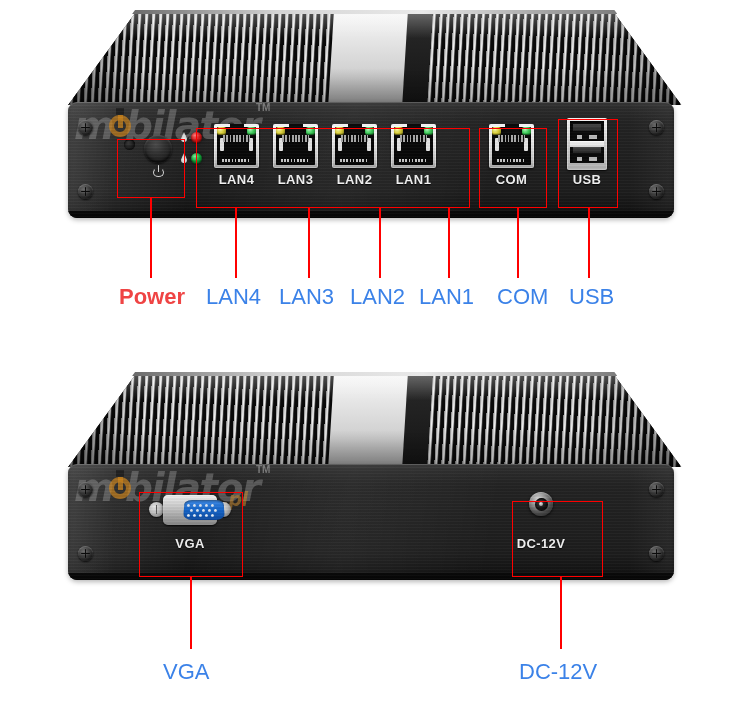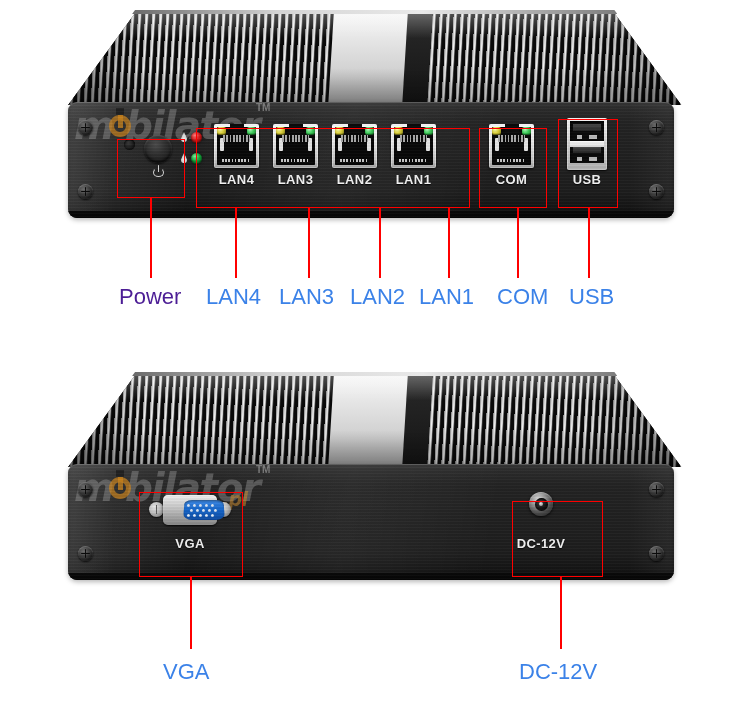--- a/index.html
+++ b/index.html
@@ -318,21 +318,21 @@
     position:absolute;border:1.7px solid #ff0000;box-sizing:border-box;
     pointer-events:none;
   }
   .anno-line{
     position:absolute;width:2px;background:#ff0000;
   }
   .anno-label{
     position:absolute;color:#3b82e8;font-size:22px;line-height:26px;
     font-family:"Liberation Sans",sans-serif;white-space:nowrap;
   }
-  .anno-label.bold{font-weight:400;color:#4c1d95;}
+  .anno-label.bold{font-weight:700;color:#ef4444;}
 </style>
 </head>
 <body>
 
 <div class="stage">
 
   <div class="device device-top">
 
     <div class="heatsink">
       <div class="hs-body">

